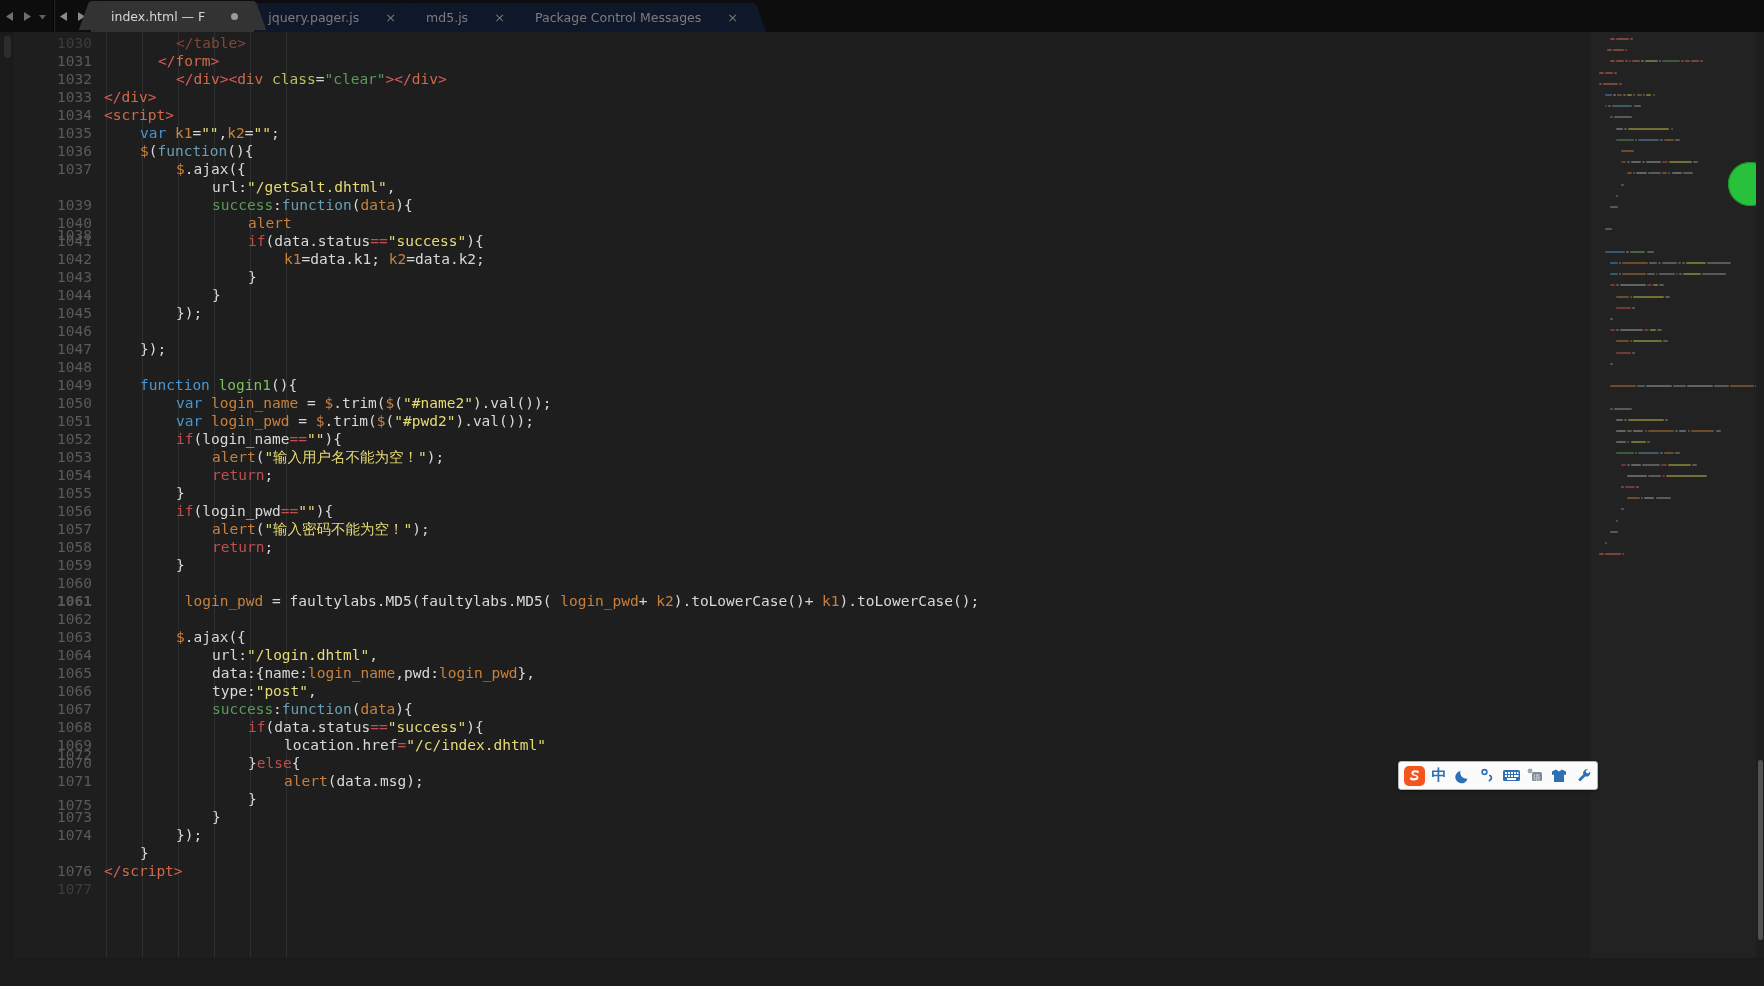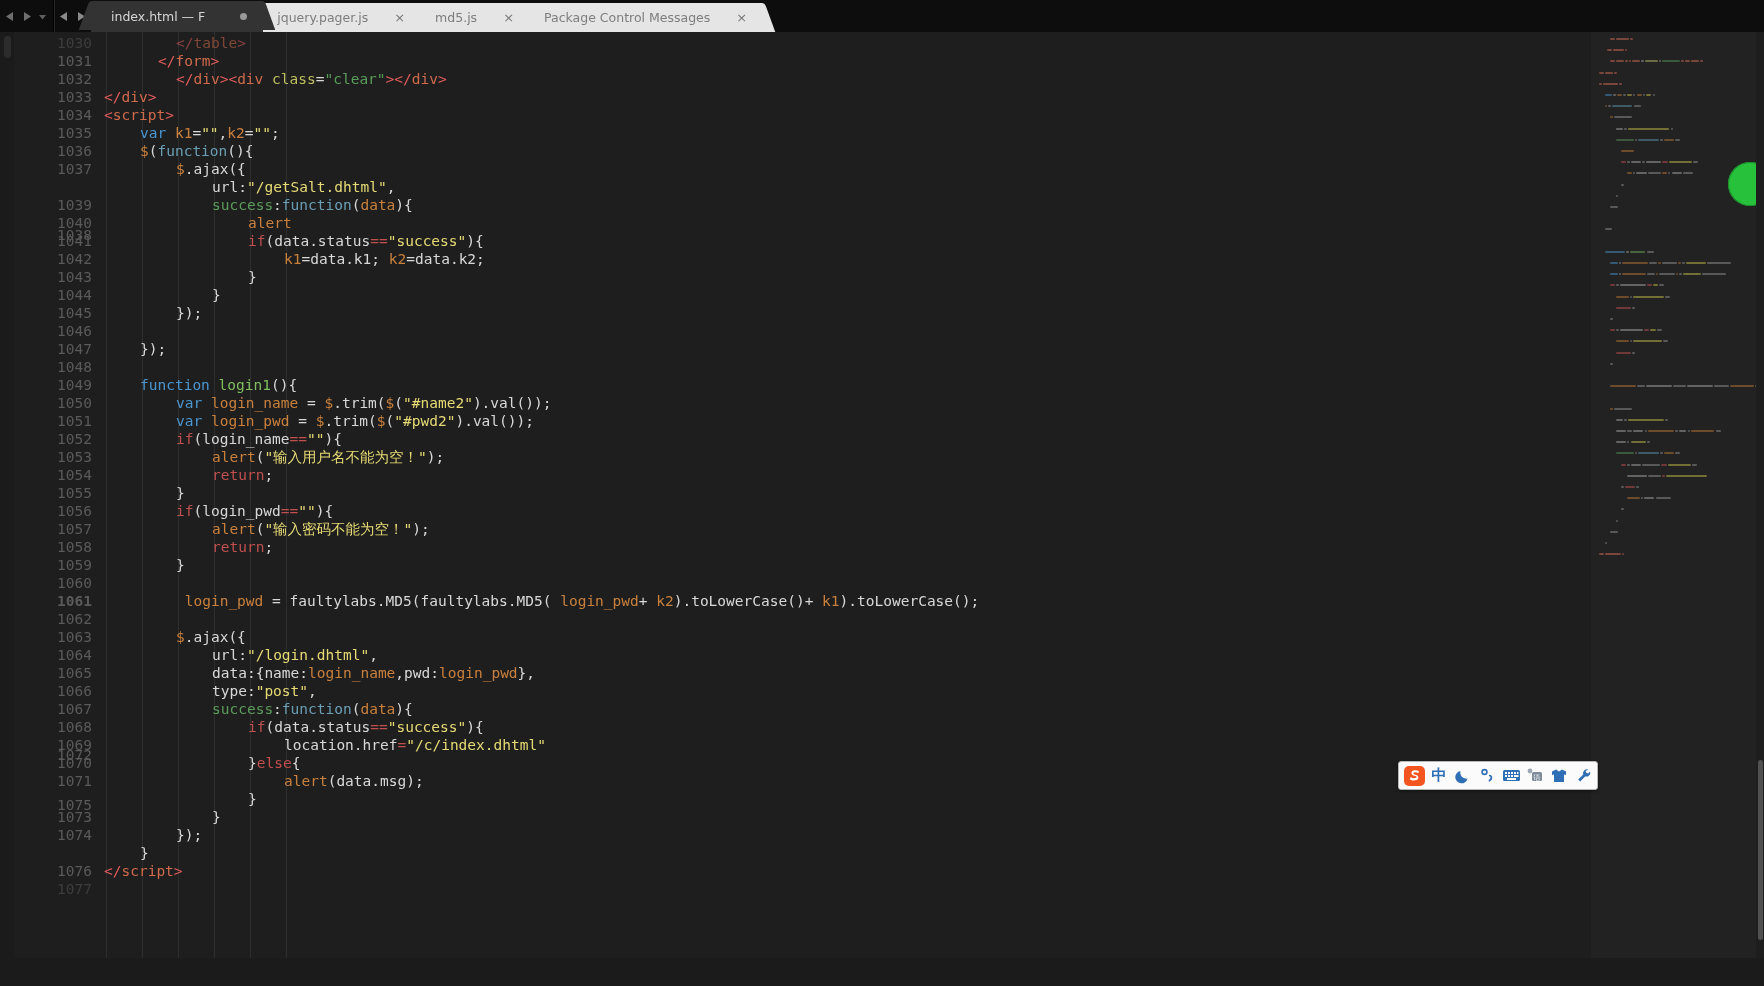--- a/index.html
+++ b/index.html
@@ -21,21 +21,21 @@
     position:relative;height:29px;display:flex;align-items:center;
     padding:0 16px 0 20px;background:#202020;color:#8a8a8a;
     font-family:"DejaVu Sans","Liberation Sans",sans-serif;font-size:12.5px;
     border-top-left-radius:2px;border-top-right-radius:2px;
     margin-right:-6px;cursor:pointer;white-space:nowrap;
   }
   .tab .skew-l,.tab .skew-r{position:absolute;top:0;width:14px;height:29px;background:inherit;}
   .tab .skew-l{left:-7px;transform:skewX(-20deg);border-top-left-radius:3px;}
   .tab .skew-r{right:-7px;transform:skewX(20deg);border-top-right-radius:3px;}
   .tab.active{background:#333333;color:#d6d6d6;height:31px;z-index:5;}
-  .tab.inactive{background:#e5e5e5;color:#7d7d7d;}
+  .tab.inactive{background:#0f172a;color:#7d7d7d;}
   .tab .label{position:relative;z-index:2;}
   .tab .tclose{position:relative;z-index:2;margin-left:26px;font-size:13px;color:#777;line-height:1;}
   .tab .tdot{position:relative;z-index:2;margin-left:26px;width:7px;height:7px;border-radius:50%;background:#9a9a9a;display:inline-block;}
   .tabfill{flex:1;height:32px;background:#0d0d0d;}
 
   
   .editor{position:absolute;left:0;top:32px;width:1764px;height:926px;background:#1e1e1e;overflow:hidden;}
   .leftstrip{position:absolute;left:0;top:0;width:14px;height:926px;background:#1b1b1b;}
   .fold{position:absolute;left:4px;top:4px;width:7px;height:22px;border-radius:3px;background:#2c2c2c;}
   .gutter{position:absolute;left:14px;top:0;width:90px;height:926px;background:#1e1e1e;}
@@ -119,21 +119,21 @@
             <polygon points="8,1 8,10 1,5.5" fill="#8a8a8a"></polygon>
           </svg>
       </div>
       <div class="arw">
         <svg width="11" height="11" viewBox="0 0 11 11">
             <polygon points="3,1 3,10 10,5.5" fill="#8a8a8a"></polygon>
           </svg>
       </div>
     </div>
     <div class="tabs" id="tabs">
-        <div class="tab active" style="z-index: 10; gap: 9px;">
+        <div class="tab active" style="z-index: 10;">
           <span class="skew-l"></span>
           <span class="skew-r"></span>
           <span class="label">index.html — F</span>
           <span class="tdot"></span>
         </div>
         <div class="tab inactive" style="z-index: 4;">
           <span class="skew-l"></span>
           <span class="skew-r"></span>
           <span class="label">jquery.pager.js</span>
           <span class="tclose">×</span>

